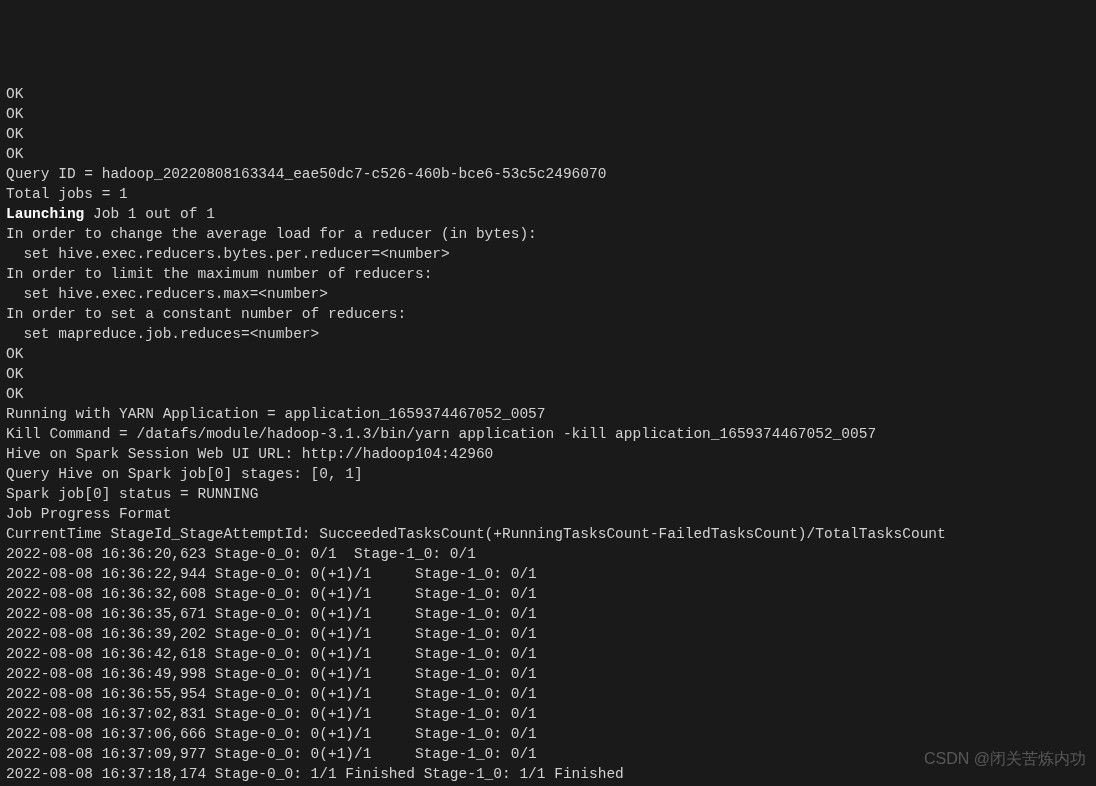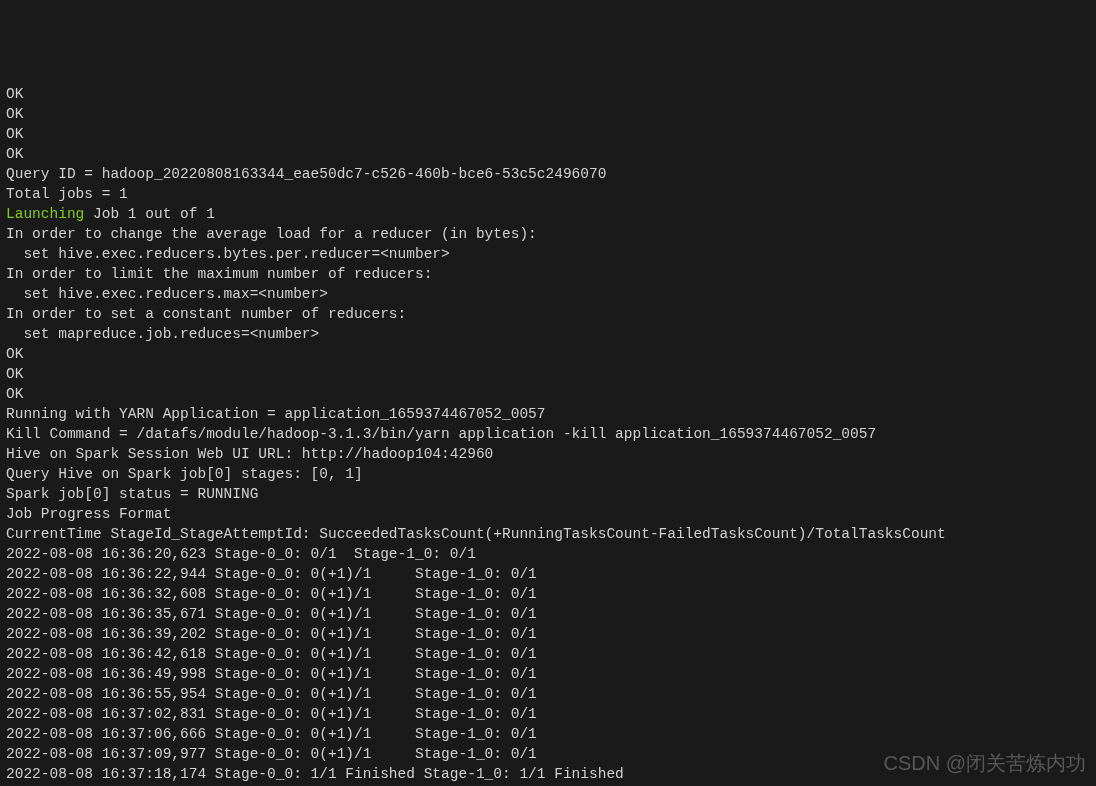--- a/index.html
+++ b/index.html
@@ -17,31 +17,32 @@
       width: 1096px;
       height: 786px;
       overflow: hidden;
       position: relative;
       white-space: pre;
     }
     .line {
       display: block;
     }
     .cyan {
-      color: #84cc16;
+      color: #ffffff;
+      font-weight: bold;
     }
     .underline {
     }
     .watermark {
       position: absolute;
-      bottom: 8px;
+      bottom: 16px;
       right: 10px;
       color: rgba(200, 200, 200, 0.35);
       font-family: sans-serif;
-      font-size: 20px;
+      font-size: 16px;
       pointer-events: none;
     }
   </style>
 </head>
 <body>
 
 
 
 <div><span class="line">OK</span><span class="line">OK</span><span class="line">OK</span><span class="line">OK</span><span class="line">Query ID = hadoop_20220808163344_eae50dc7-c526-460b-bce6-53c5c2496070</span><span class="line">Total jobs = 1</span><span class="line"><span class="cyan">Launching</span><span> Job 1 out of 1</span></span><span class="line">In order to change the average load for a reducer (in bytes):</span><span class="line">  set hive.exec.reducers.bytes.per.reducer=&lt;number&gt;</span><span class="line">In order to limit the maximum number of reducers:</span><span class="line">  set hive.exec.reducers.max=&lt;number&gt;</span><span class="line">In order to set a constant number of reducers:</span><span class="line">  set mapreduce.job.reduces=&lt;number&gt;</span><span class="line">OK</span><span class="line">OK</span><span class="line">OK</span><span class="line">Running with YARN Application = application_1659374467052_0057</span><span class="line">Kill Command = /datafs/module/hadoop-3.1.3/bin/yarn application -kill application_1659374467052_0057</span><span class="line"><span>Hive on Spark Session Web UI URL: </span><span class="underline">http://hadoop104</span><span>:42960</span></span><span class="line"></span><span class="line">Query Hive on Spark job[0] stages: [0, 1]</span><span class="line">Spark job[0] status = RUNNING</span><span class="line">Job Progress Format</span><span class="line">CurrentTime StageId_StageAttemptId: SucceededTasksCount(+RunningTasksCount-FailedTasksCount)/TotalTasksCount</span><span class="line">2022-08-08 16:36:20,623 Stage-0_0: 0/1  Stage-1_0: 0/1</span><span class="line">2022-08-08 16:36:22,944 Stage-0_0: 0(+1)/1     Stage-1_0: 0/1</span><span class="line">2022-08-08 16:36:32,608 Stage-0_0: 0(+1)/1     Stage-1_0: 0/1</span><span class="line">2022-08-08 16:36:35,671 Stage-0_0: 0(+1)/1     Stage-1_0: 0/1</span><span class="line">2022-08-08 16:36:39,202 Stage-0_0: 0(+1)/1     Stage-1_0: 0/1</span><span class="line">2022-08-08 16:36:42,618 Stage-0_0: 0(+1)/1     Stage-1_0: 0/1</span><span class="line">2022-08-08 16:36:49,998 Stage-0_0: 0(+1)/1     Stage-1_0: 0/1</span><span class="line">2022-08-08 16:36:55,954 Stage-0_0: 0(+1)/1     Stage-1_0: 0/1</span><span class="line">2022-08-08 16:37:02,831 Stage-0_0: 0(+1)/1     Stage-1_0: 0/1</span><span class="line">2022-08-08 16:37:06,666 Stage-0_0: 0(+1)/1     Stage-1_0: 0/1</span><span class="line">2022-08-08 16:37:09,977 Stage-0_0: 0(+1)/1     Stage-1_0: 0/1</span><span class="line">2022-08-08 16:37:18,174 Stage-0_0: 1/1 Finished Stage-1_0: 1/1 Finished</span><span class="line"></span></div>
 

